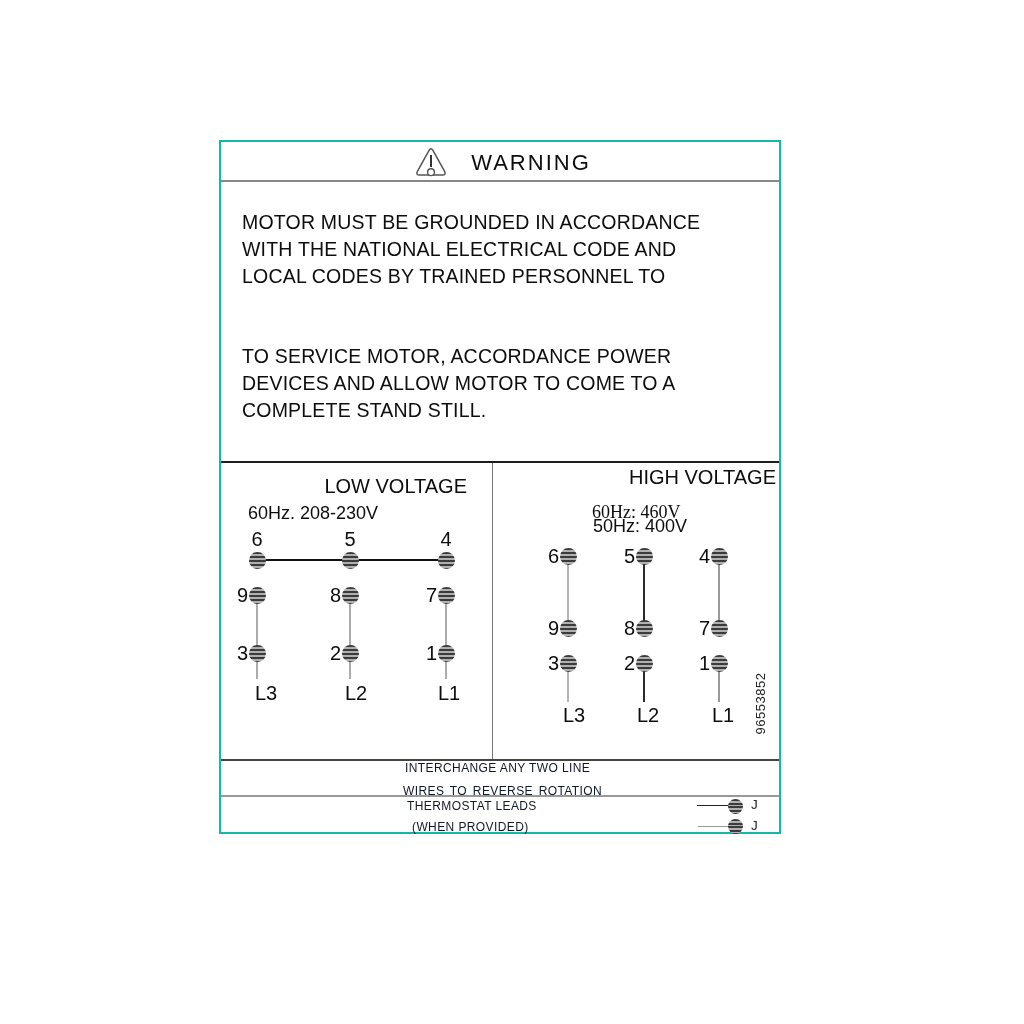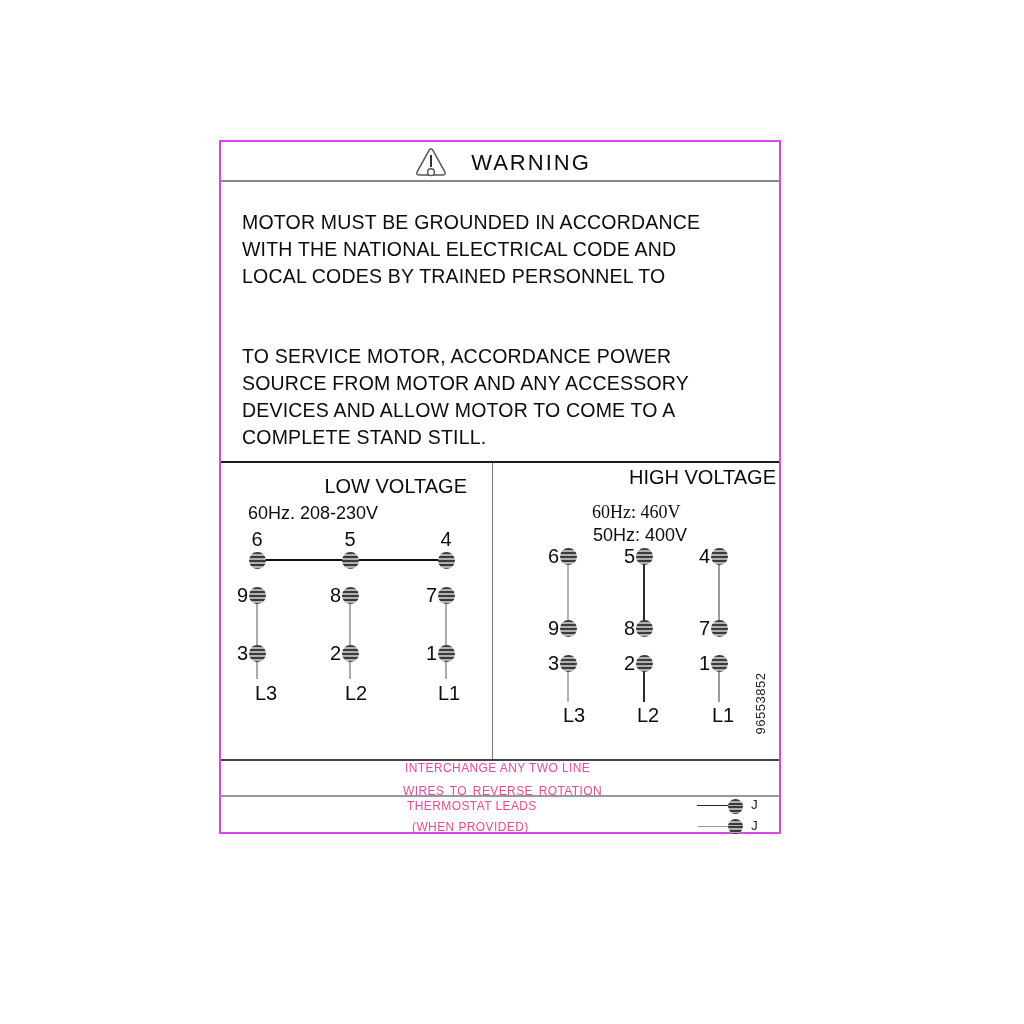--- a/index.html
+++ b/index.html
@@ -1,37 +1,37 @@
 <!DOCTYPE html>
 <html><head>
 <meta charset="utf-8">
 <style>
   html,body{margin:0;padding:0;background:#fff;}
   .canvas{position:relative;width:1024px;height:1024px;background:#ffffff;overflow:hidden;
           font-family:"Liberation Sans","DejaVu Sans",sans-serif;color:#111;}
   .label-box{position:absolute;left:219px;top:140px;width:562px;height:694px;
-             border:2px solid #d946ef;box-sizing:border-box;background:#fff;}
+             border:2px solid #14b8a6;box-sizing:border-box;background:#fff;}
   .abs{position:absolute;}
   .hline{position:absolute;left:0;width:100%;height:1.5px;background:#888;}
   .warning-title{position:absolute;left:230px;top:8px;width:160px;text-align:center;
                  font-size:22px;letter-spacing:2px;color:#0d0d0d;}
   .body-par{position:absolute;left:21px;font-size:19.5px;line-height:27px;letter-spacing:0.2px;
             color:#0d0d0d;white-space:nowrap;}
   .sec-title{position:absolute;width:220px;text-align:right;font-size:20px;color:#0d0d0d;white-space:nowrap;}
   .sec-sub{position:absolute;font-size:18px;color:#0d0d0d;white-space:nowrap;}
   .term{position:absolute;width:17px;height:17px;border-radius:50%;
         background:repeating-linear-gradient(to bottom,#3b3b3b 0 2.4px,#b0b0b0 2.4px 3.9px);}
   .term-sm{position:absolute;width:15px;height:15px;border-radius:50%;
         background:repeating-linear-gradient(to bottom,#3b3b3b 0 2.2px,#b0b0b0 2.2px 3.6px);}
   .num{position:absolute;width:22px;font-size:20px;color:#0d0d0d;}
   .num.ctr{text-align:center;}
   .num.rgt{text-align:right;}
   .llabel{position:absolute;width:44px;text-align:center;font-size:20px;color:#0d0d0d;}
   .wire{position:absolute;}
-  .small-txt{position:absolute;font-size:12px;letter-spacing:0.4px;color:#ec4899;white-space:nowrap;}
+  .small-txt{position:absolute;font-size:12px;letter-spacing:0.4px;color:#0f172a;white-space:nowrap;}
   .jlabel{position:absolute;font-size:13.5px;color:#223;}
   .partnum{position:absolute;left:512px;top:528px;width:56px;height:66px;
            display:flex;align-items:center;justify-content:center;}
   .partnum span{transform:rotate(-90deg);white-space:nowrap;font-size:13px;
                 letter-spacing:0.5px;color:#222;}
 </style>
 </head>
 <body>
 
 <div class="canvas">
@@ -45,21 +45,20 @@
     <div class="warning-title">WARNING</div>
     <div class="hline" style="top:38px;"></div>
 
     <div class="body-par" style="top:67px;">
       <div>MOTOR MUST BE GROUNDED IN ACCORDANCE</div>
       <div>WITH THE NATIONAL ELECTRICAL CODE AND</div>
       <div>LOCAL CODES BY TRAINED PERSONNEL TO</div>
     </div>
     <div class="body-par" style="top:201px;">
       <div>TO SERVICE MOTOR, ACCORDANCE POWER</div>
-      <div>SOURCE FROM MOTOR AND ANY ACCESSORY</div>
       <div>DEVICES AND ALLOW MOTOR TO COME TO A</div>
       <div>COMPLETE STAND STILL.</div>
     </div>
 
     <div class="hline" style="top:319px;height:2px;background:#1d1d1d;"></div>
     <div class="abs" style="left:270.5px;top:321px;width:1.5px;height:296px;background:#777;"></div>
 
     <div class="sec-title" style="left:26px;top:333px;">LOW VOLTAGE</div>
     <div class="sec-sub" style="left:27px;top:361px;width:220px;text-align:left;">60Hz. 208-230V</div>
 
@@ -88,21 +87,21 @@
     <div class="term" style="left:27.5px;top:502.5px;"></div>
     <div class="term" style="left:120.5px;top:502.5px;"></div>
     <div class="term" style="left:216.5px;top:502.5px;"></div>
 
     <div class="llabel" style="left:23px;top:540px;">L3</div>
     <div class="llabel" style="left:113px;top:540px;">L2</div>
     <div class="llabel" style="left:206px;top:540px;">L1</div>
 
     <div class="sec-title" style="left:335px;top:324px;">HIGH VOLTAGE</div>
     <div class="sec-sub" style="left:371px;top:360px;font-family:Liberation Serif, serif;">60Hz: 460V</div>
-    <div class="sec-sub" style="left:372px;top:383px;">50Hz: 400V</div>
+    <div class="sec-sub" style="left:372px;top:374px;">50Hz: 400V</div>
 
     <div class="wire" style="left:346.2px;top:414px;width:1.6px;height:72px;background:#b5b5b5;"></div>
     <div class="wire" style="left:422.2px;top:414px;width:1.6px;height:72px;background:#2a2a2a;"></div>
     <div class="wire" style="left:497.2px;top:414px;width:1.6px;height:72px;background:#999;"></div>
     <div class="wire" style="left:346.2px;top:521px;width:1.6px;height:39px;background:#b5b5b5;"></div>
     <div class="wire" style="left:422.2px;top:521px;width:1.6px;height:39px;background:#2a2a2a;"></div>
     <div class="wire" style="left:497.2px;top:521px;width:1.6px;height:39px;background:#999;"></div>
 
     <div class="num rgt" style="left:316px;top:403px;">6</div>
     <div class="num rgt" style="left:392px;top:403px;">5</div>

